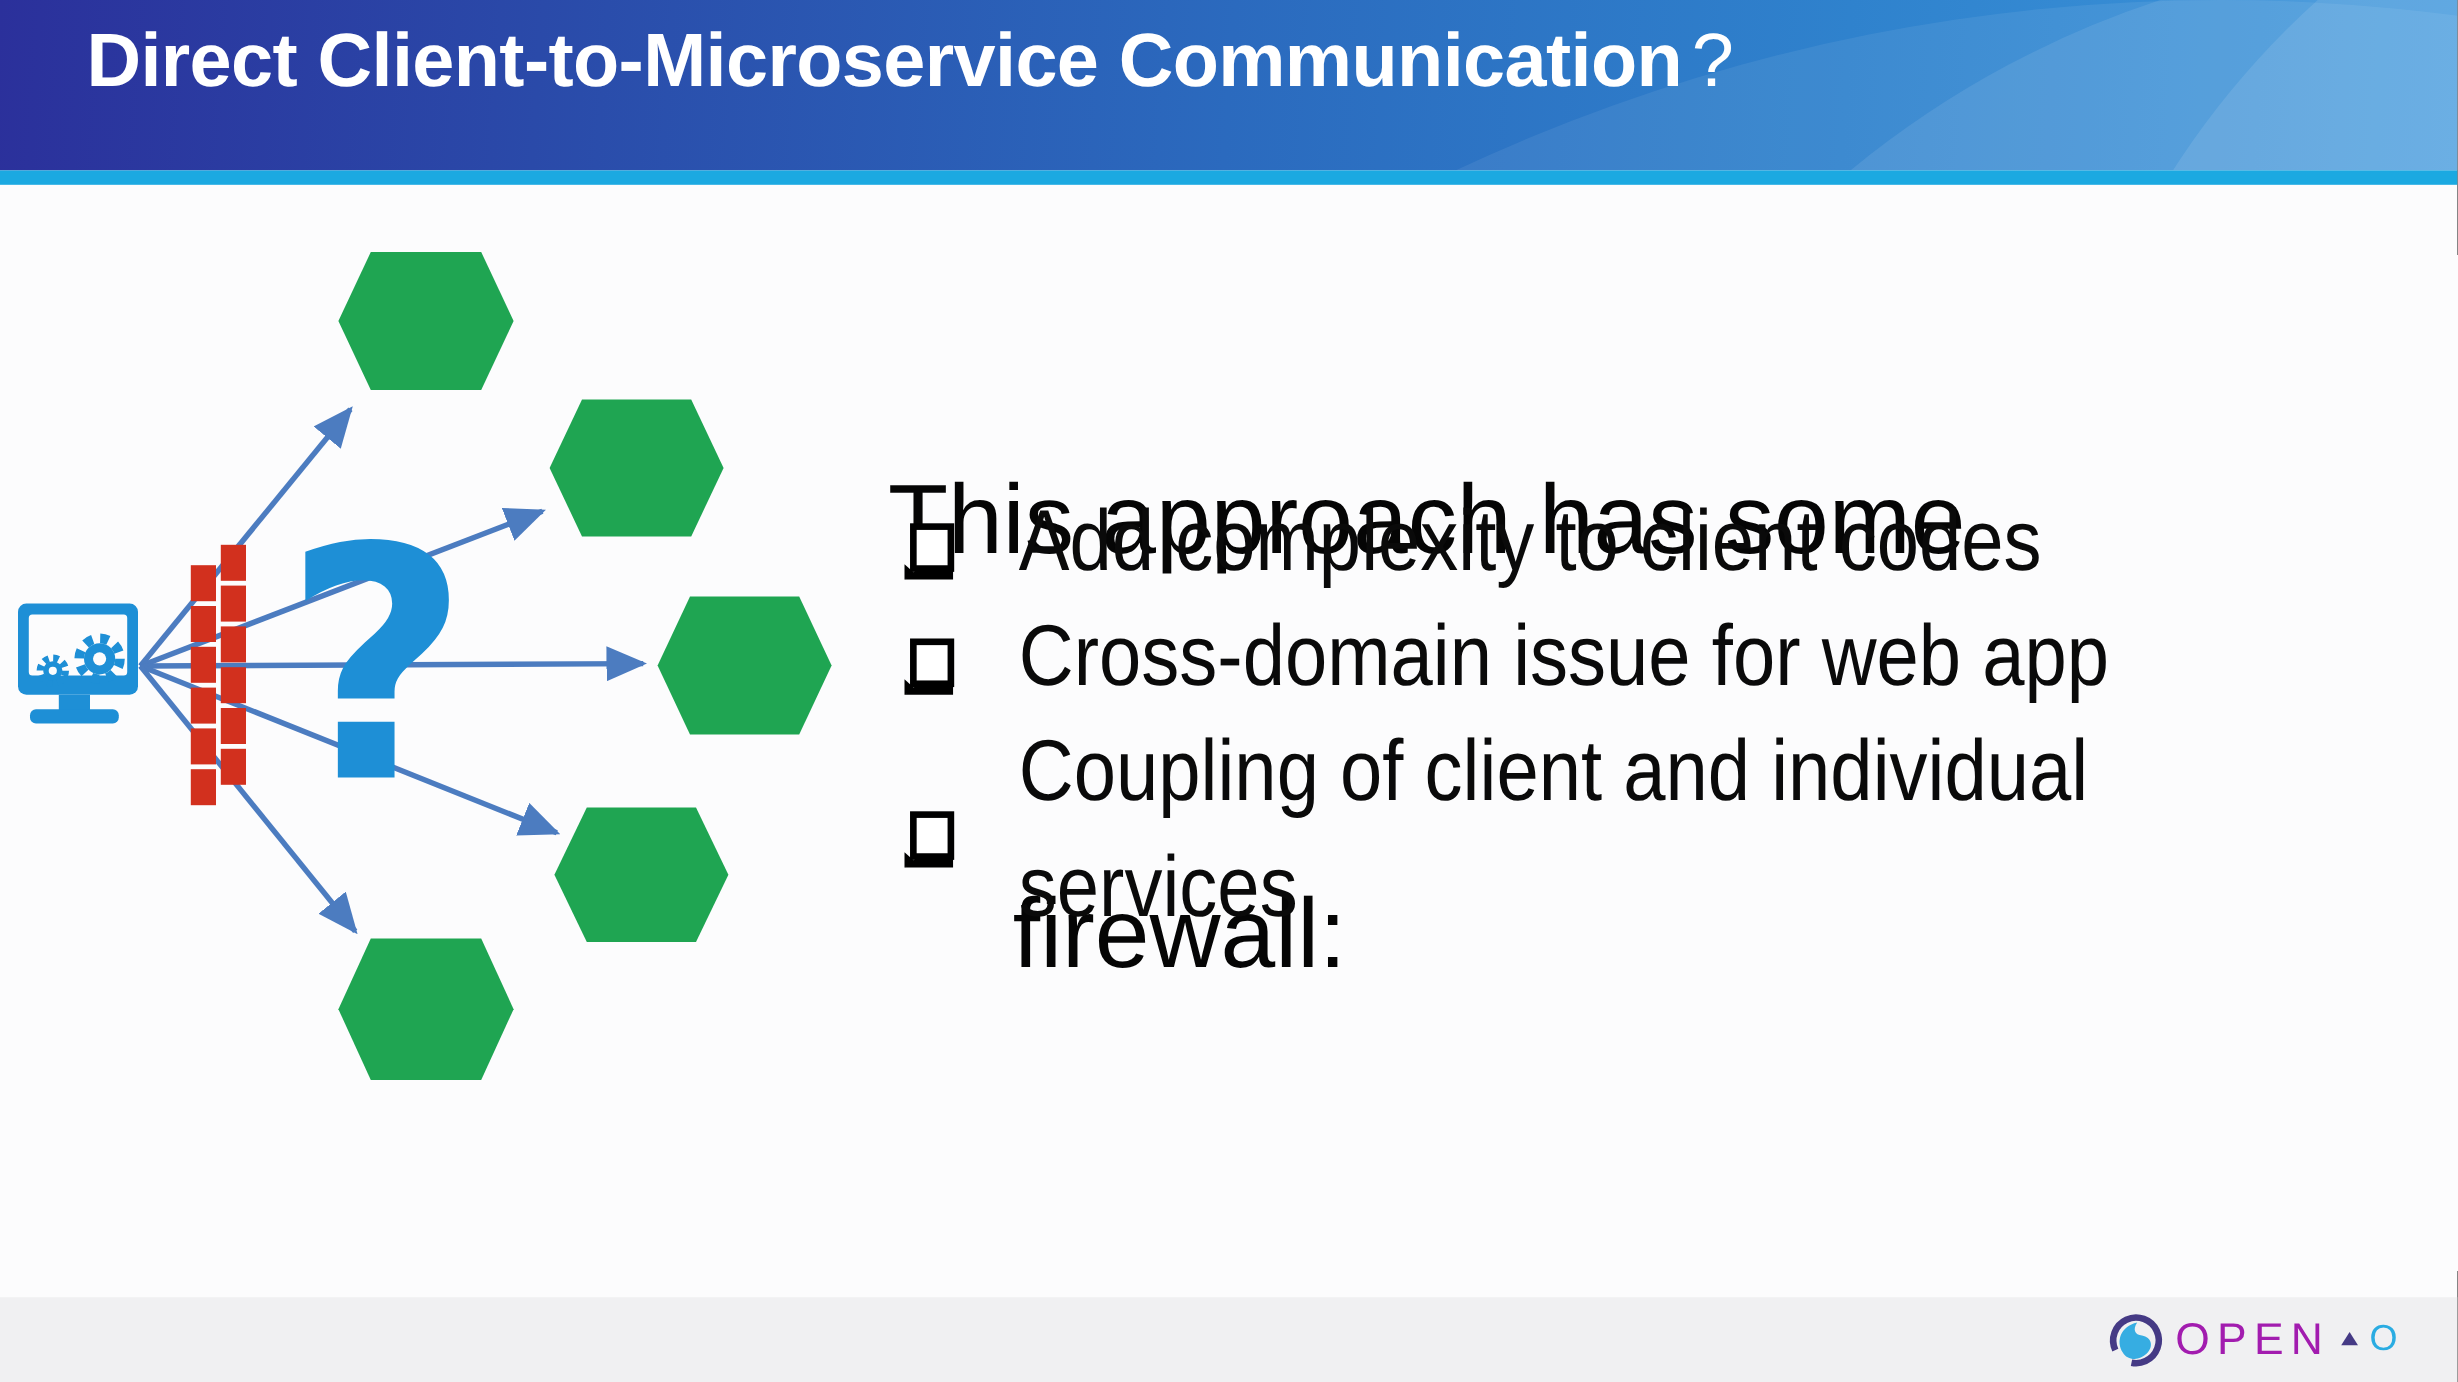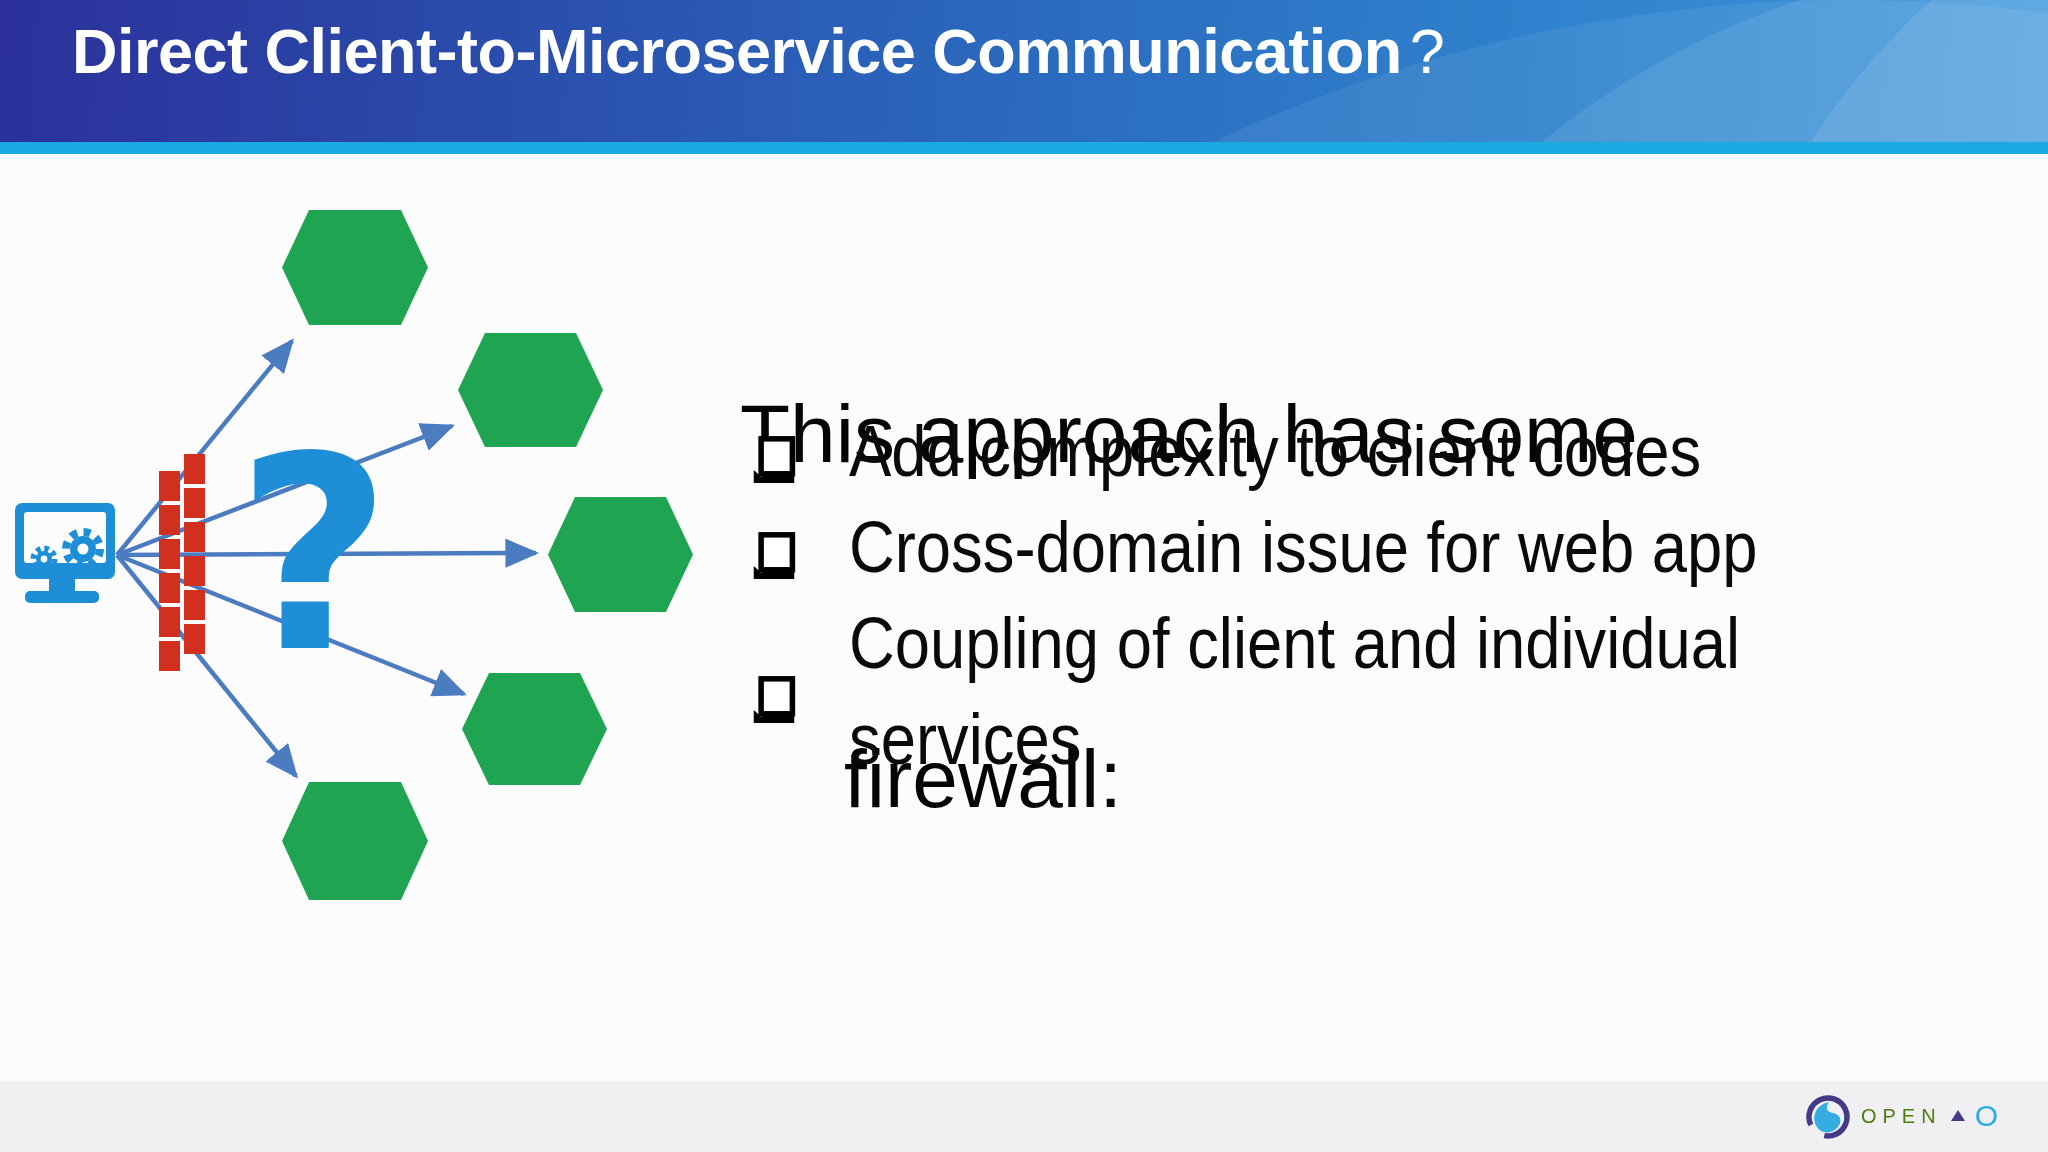--- a/index.html
+++ b/index.html
@@ -107,22 +107,22 @@
   }
   .logo {
     position: absolute;
     right: 50px; top: 9px;
     height: 52px;
     display: flex;
     align-items: center;
     gap: 9px;
   }
   .logo-name {
-    color: #4d7c0f;
-    font-size: 20px;
+    color: #a21caf;
+    font-size: 37px;
     letter-spacing: 6px;
     font-weight: 500;
   }
   .logo-caret {
     width: 0; height: 0;
     border-left: 7px solid transparent;
     border-right: 7px solid transparent;
     border-bottom: 11px solid #453A85;
     margin: 0 1px 2px 0;
   }

